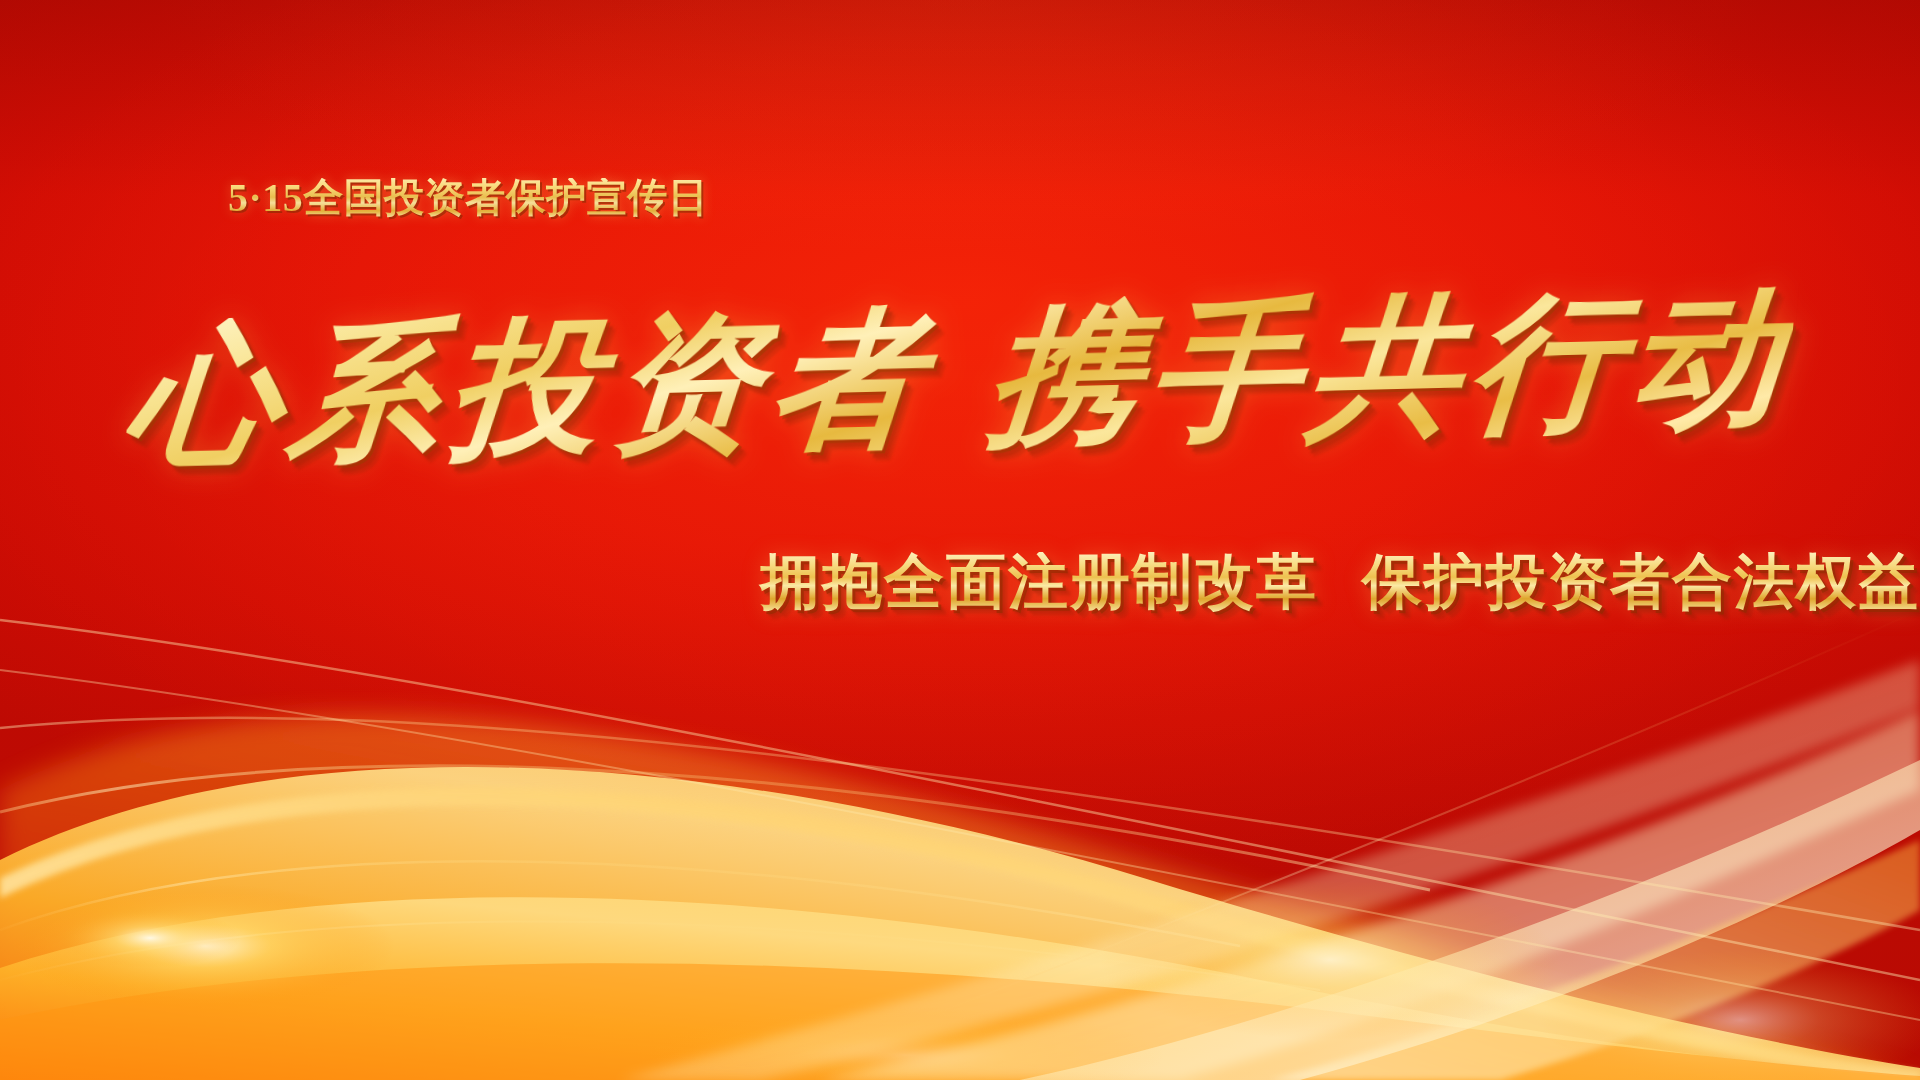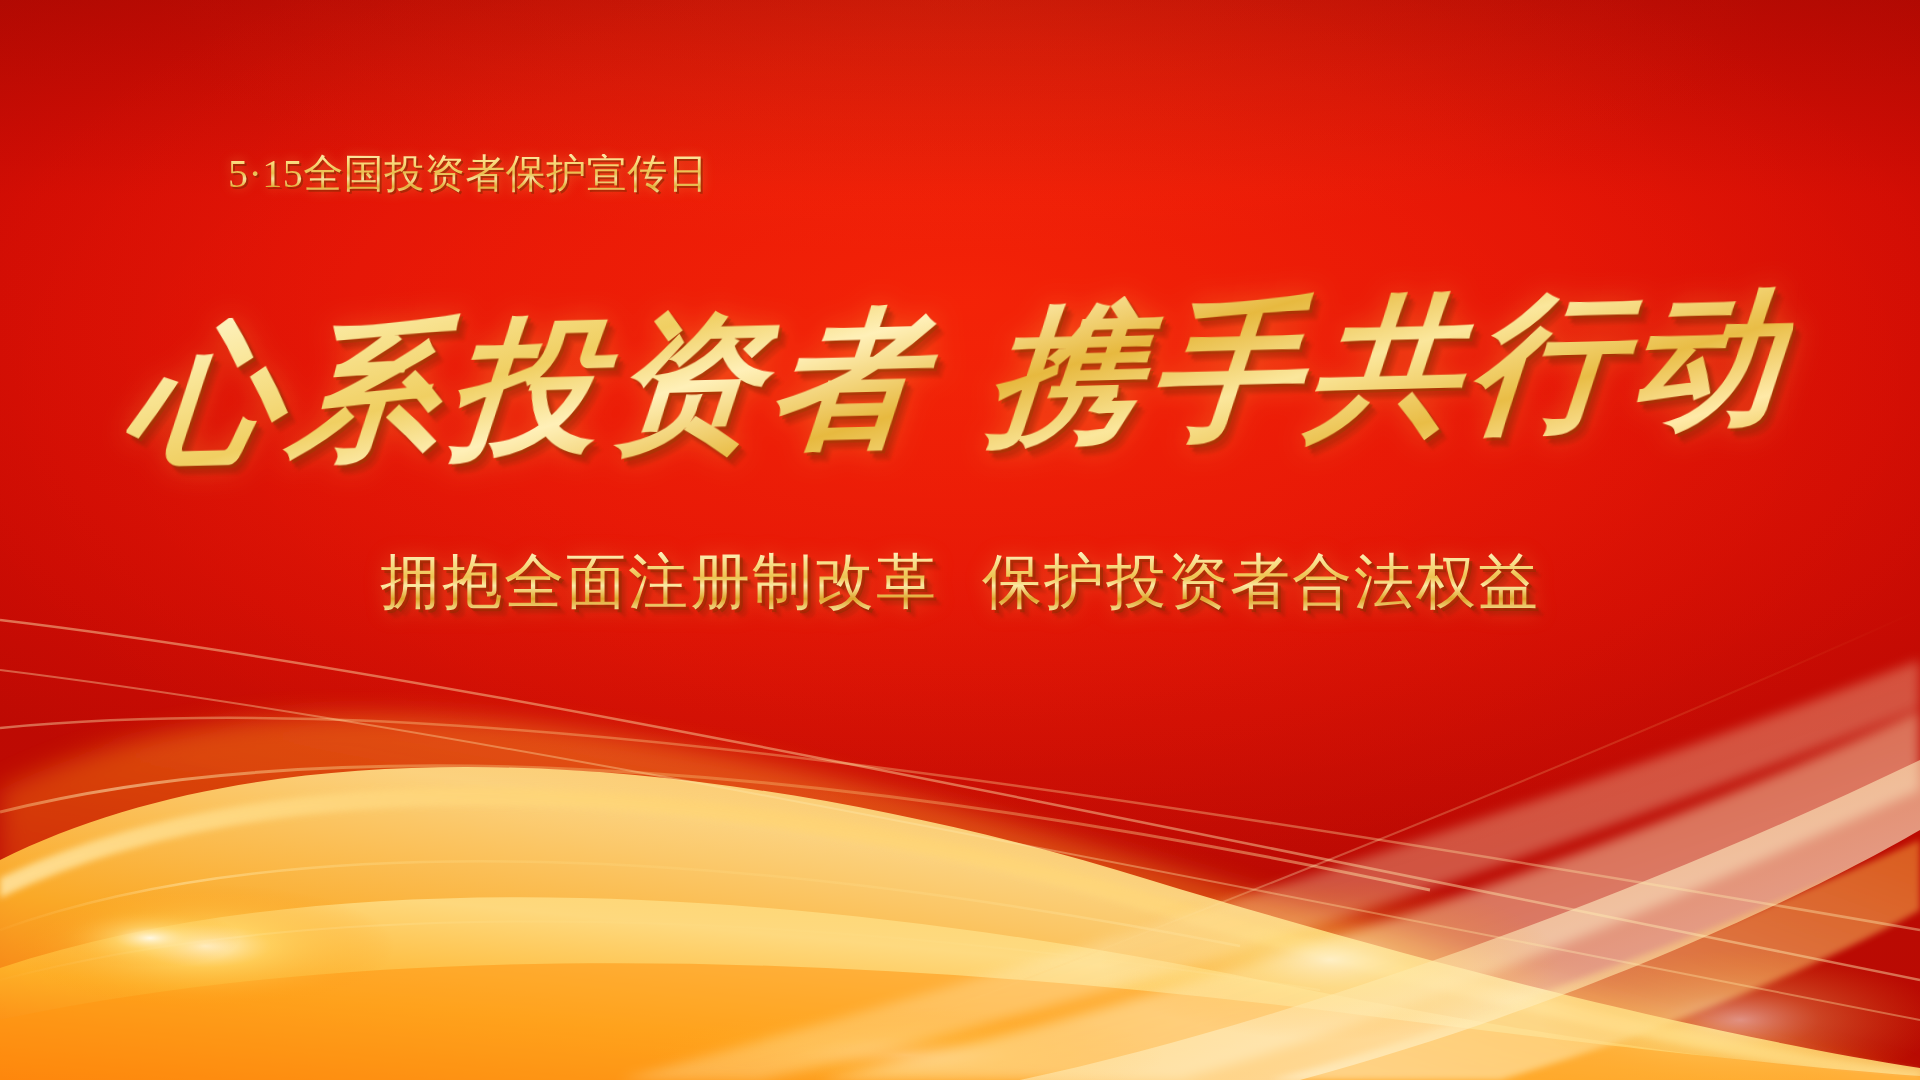--- a/index.html
+++ b/index.html
@@ -52,25 +52,25 @@
   .content {
     position: absolute;
     inset: 0;
     z-index: 5;
   }
 
   
   .eyebrow {
     position: absolute;
     left: 228px;
-    top: 154px;
+    top: 178px;
     font-size: 40px;
     line-height: 1;
     letter-spacing: 0.5px;
-    font-weight: 400;
+    font-weight: 700;
     font-family: "Liberation Serif", "DejaVu Serif", serif;
     white-space: nowrap;
     background: linear-gradient(to bottom,
         #fde9a8 0%, #f9d97a 22%, #e9bd4e 48%, #f6df9a 62%, #e3ae38 82%, #f7e4a6 100%);
     -webkit-background-clip: text;
     background-clip: text;
     color: transparent;
     -webkit-text-fill-color: transparent;
     filter: drop-shadow(2px 2px 0px rgba(125,40,0,0.55))
             drop-shadow(0 0 6px rgba(255,200,90,0.35));
@@ -109,24 +109,24 @@
       drop-shadow(6px 7px 1px rgba(120,30,0,0.35))
       drop-shadow(0 0 14px rgba(255,190,70,0.30));
   }
   .title .gap { display: inline-block; width: 58px; }
 
   
   .subtitle {
     position: absolute;
     left: 0; right: 0;
     top: 552px;
-    text-align: center;
+    text-align: right;
     font-size: 60px;
     line-height: 1;
-    font-weight: 400;
+    font-weight: 700;
     letter-spacing: 2px;
     white-space: nowrap;
     font-family: "Liberation Sans", "DejaVu Sans", sans-serif;
     background: linear-gradient(to bottom,
         #fdf0bd 0%, #f8dd86 20%, #eec14f 42%, #fbe9a5 56%, #dfa52c 78%, #f8e49f 100%);
     -webkit-background-clip: text;
     background-clip: text;
     color: transparent;
     -webkit-text-fill-color: transparent;
     filter:

